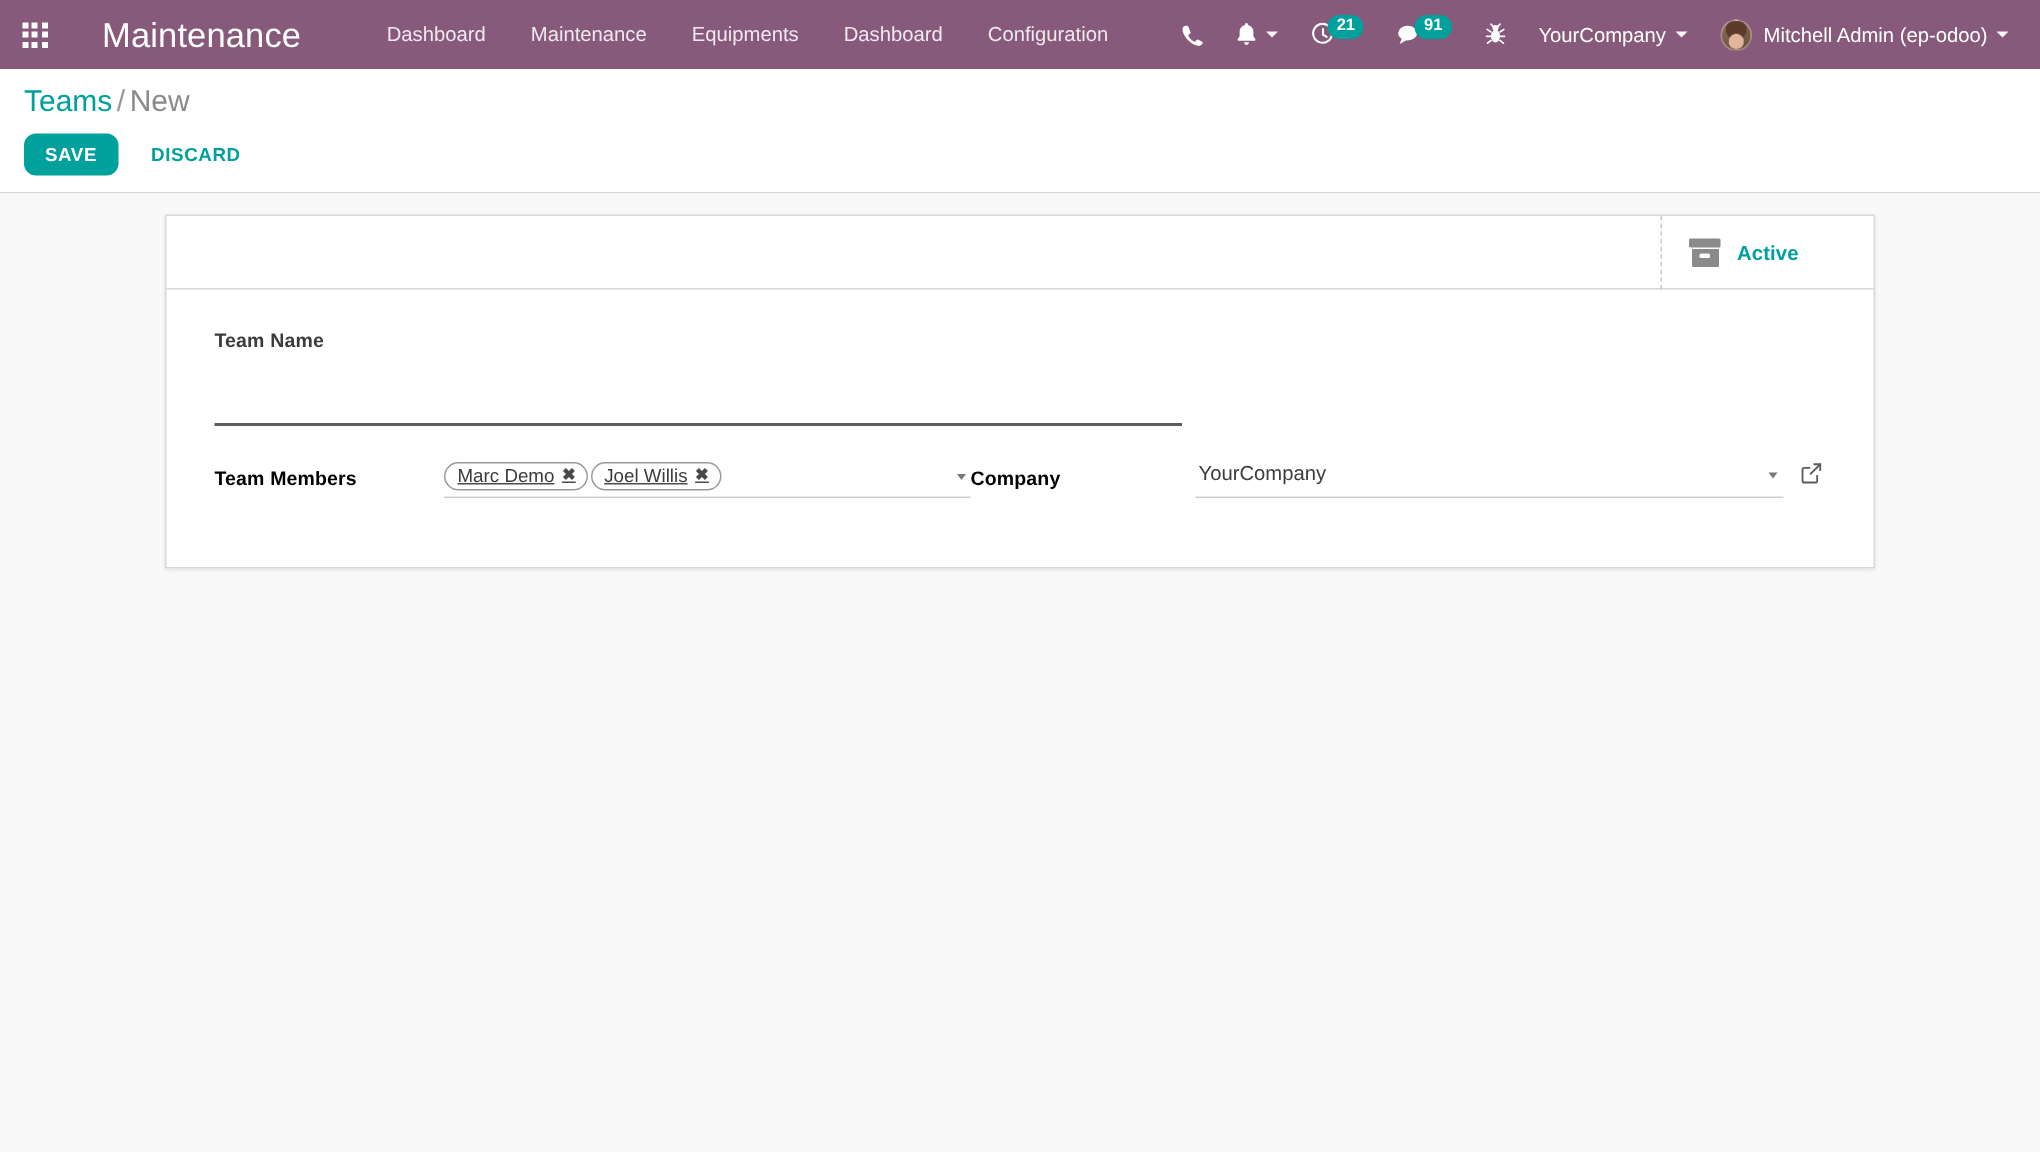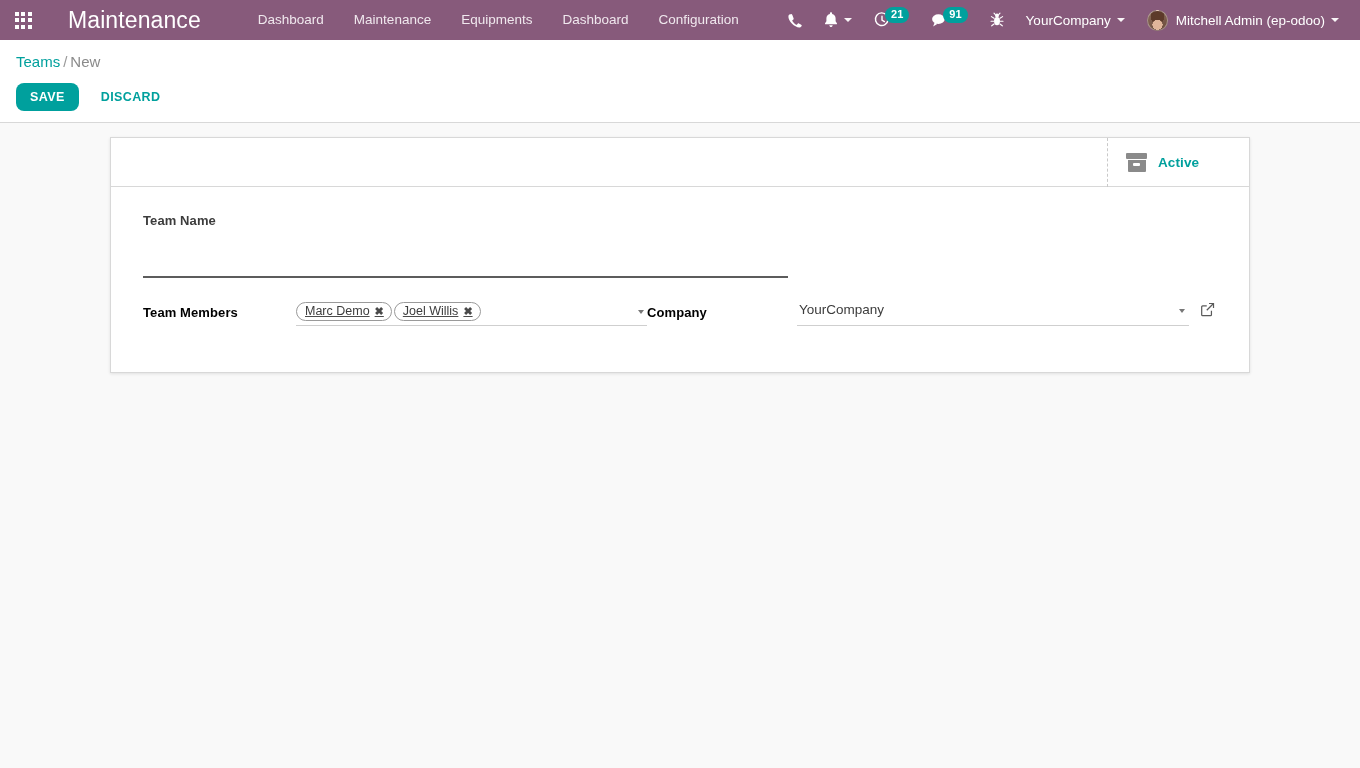--- a/index.html
+++ b/index.html
@@ -12,21 +12,21 @@
     overflow: hidden;
     background: #f9f9f9;
     font-family: "Liberation Sans", sans-serif;
     font-size: 13px;
     color: #4c4c4c;
     -webkit-font-smoothing: antialiased;
   }
 
   
   .navbar {
-    height: 40px;
+    height: 46px;
     background: #875A7B;
     display: flex;
     align-items: center;
     color: #ffffff;
     position: relative;
     width: 100%;
   }
   .apps-menu {
     width: 46px;
     height: 46px;
@@ -125,21 +125,21 @@
   }
 
   
   .control-panel {
     background: #ffffff;
     border-bottom: 1px solid #d8d8d8;
     padding: 10px 16px 12px 16px;
     height: 83px;
   }
   .breadcrumb {
-    font-size: 15px;
+    font-size: 20px;
     line-height: 24px;
     margin-bottom: 9px;
     white-space: nowrap;
   }
   .breadcrumb .crumb-link {
     color: #00A09D;
     cursor: pointer;
   }
   .breadcrumb .crumb-sep { color: #999; margin: 0 3px; }
   .breadcrumb .crumb-active { color: #8a8a8a; }

